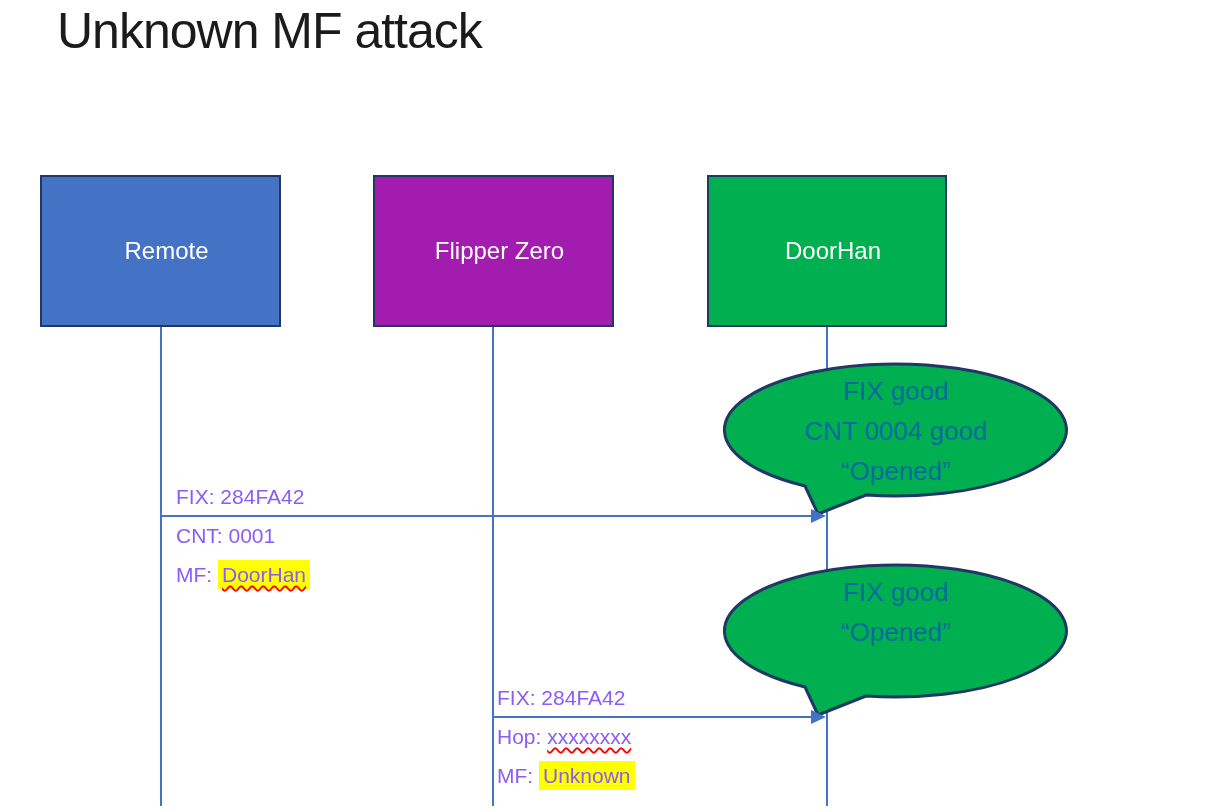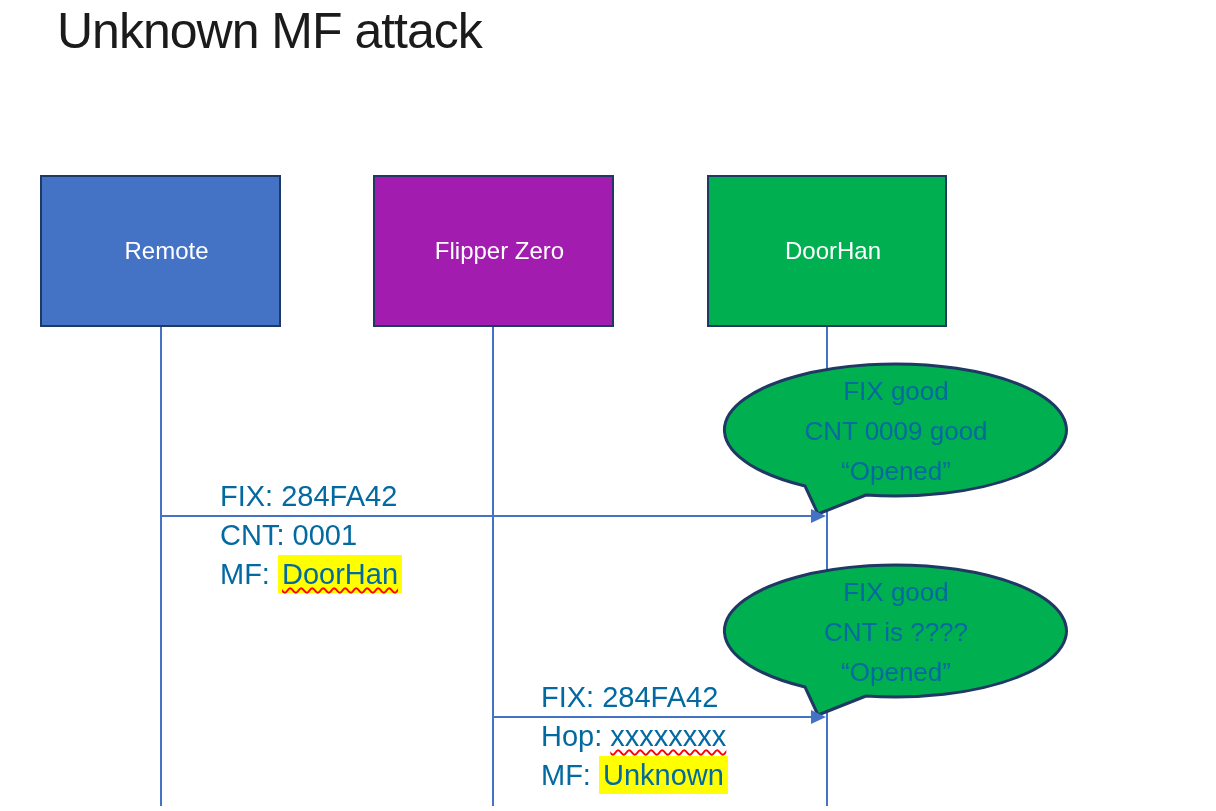--- a/index.html
+++ b/index.html
@@ -54,26 +54,25 @@
   .arrowhead {
     position: absolute;
     width: 0; height: 0;
     border-top: 7px solid transparent;
     border-bottom: 7px solid transparent;
     border-left: 15px solid #4472C4;
     z-index: 6;
   }
   .msg-label {
     position: absolute;
-    font-size: 29px;
+    font-size: 21px;
     line-height: 39px;
-    color: #0369a1;
+    color: #8b5cf6;
     white-space: nowrap;
     z-index: 3;
-    margin-left: 44px;
   }
   .hl {
     background: #FFFF00;
     padding: 3px 4px;
   }
   .squiggle {
     text-decoration-line: underline;
     text-decoration-style: wavy;
     text-decoration-color: #FF0000;
     text-decoration-thickness: 1.5px;
@@ -137,26 +136,25 @@
     <div>FIX: 284FA42</div>
     <div><span>Hop: </span><span class="squiggle">xxxxxxxx</span></div>
     <div><span>MF: </span><span class="hl">Unknown</span></div>
   </div>
 
   <svg class="bubble" style="left:700px;top:340px" width="390" height="190" viewBox="0 0 390 190">
     <path class="bubble-path" d="M 118 174 L 105 146 A 171 66 0 1 1 166 155 Z" style="fill: rgb(0, 176, 80);"></path>
   </svg>
   <div class="bubble-text" style="left:725px;top:371px">
     <div>FIX good</div>
-    <div>CNT 0009 good</div>
+    <div>CNT 0004 good</div>
     <div>“Opened”</div>
   </div>
 
   <svg class="bubble" style="left:700px;top:541px" width="390" height="190" viewBox="0 0 390 190">
     <path class="bubble-path" d="M 118 174 L 105 146 A 171 66 0 1 1 166 155 Z" style="fill: rgb(0, 176, 80);"></path>
   </svg>
   <div class="bubble-text" style="left:725px;top:572px">
     <div>FIX good</div>
-    <div>CNT is ????</div>
     <div>“Opened”</div>
   </div>
 
 </div>
 
 </body></html>

